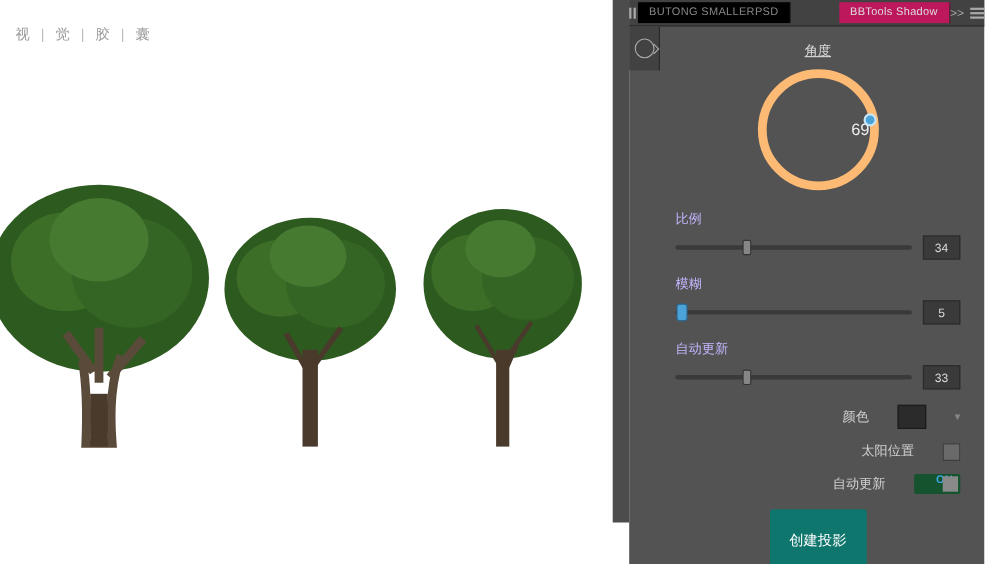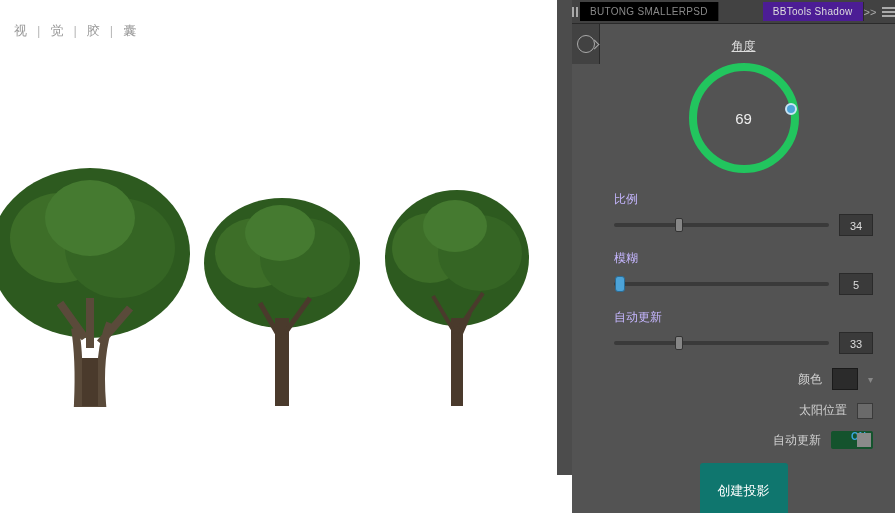--- a/index.html
+++ b/index.html
@@ -53,21 +53,21 @@
       display: flex; align-items: center;
       height: 24px; background: #424242;
       border-bottom: 1px solid #2a2a2a;
     }
     .tab {
       padding: 4px 10px; font-size: 10px; letter-spacing: 0.3px;
       border-right: 1px solid #2a2a2a; cursor: pointer;
       white-space: nowrap;
     }
     .tab.inactive { color: #888; background: #000000; }
-    .tab.active { color: #ddd; background: #4c1d95; margin-left: 44px; }
+    .tab.active { color: #ddd; background: #be185d; margin-left: 44px; }
     .header-icons { margin-left: auto; display: flex; align-items: center; gap: 6px; padding-right: 6px; }
     .pause-icon { width: 8px; height: 10px; display: inline-flex; gap: 2px; }
     .pause-icon::before, .pause-icon::after { content:""; width:2px; height:10px; background:#aaa; }
     .chev { font-size: 11px; color: #aaa; cursor: pointer; }
     .menu-lines { width: 14px; height: 10px; display:inline-flex; flex-direction:column; justify-content:space-between; cursor:pointer;}
     .menu-lines span { height:2px; background:#aaa; }
     
     .left-strip {
       position: absolute; left: 0; top: 24px; width: 28px; height: 40px;
       background: #424242; border-right: 1px solid #2a2a2a;
@@ -82,23 +82,23 @@
       border-left:none; border-bottom:none; transform: rotate(45deg);
       right:-4px; top:5px;
     }
     
     .content { padding: 10px 22px 10px 42px; }
     .section-label { text-align: center; margin: 4px 0 8px; font-size: 12px; color: #ddd; text-decoration: underline;}
     
     .dial-wrap { display: flex; justify-content: center; margin: 8px 0 18px; }
     .dial {
       width: 110px; height: 110px; border-radius: 50%;
-      border: 8px solid #22c55e;
+      border: 8px solid #fdba74;
       position: relative;
-      display: flex; align-items: center; justify-content: center;
+      display: flex; align-items: center; justify-content: flex-end;
       color: #eee; font-size: 15px; font-weight: 500;
     }
     .dial-handle {
       position: absolute; width: 12px; height: 12px; border-radius: 50%;
       background: #4ca3d8; border: 2px solid #c9e5f5;
       right: -6px; top: 32px;
     }
     
     .slider-row { margin-bottom: 14px; }
     .slider-label { font-size: 12px; color: #c4b5fd; margin-bottom: 6px; font-weight: 500;}
@@ -111,21 +111,21 @@
       position: absolute; top: -5px; width: 8px; height: 14px;
       background: #868686; border: 1px solid #333; border-radius: 2px;
       transform: translateX(-50%);
     }
     .slider-thumb.blue { background: #4ca3d8; border-color: #2a6b94; width: 10px; height: 16px; border-radius: 3px; top: -6px;}
     .value-box {
       width: 34px; height: 22px; line-height: 22px; text-align: center;
       background: #3a3a3a; border: 1px solid #2a2a2a; font-size: 11px; color:#ddd;
     }
     
-    .row-right { display: flex; justify-content: flex-end; align-items: center; gap: 10px; margin-bottom: 12px; font-size: 12px;}
+    .row-right { display: flex; justify-content: flex-end; align-items: center; gap: 26px; margin-bottom: 12px; font-size: 12px;}
     .color-swatch { width: 26px; height: 22px; background: #2b2b2b; border: 1px solid #1a1a1a; }
     .dropdown-caret { color:#888; font-size:10px; }
     .checkbox { width: 16px; height: 16px; background: #6a6a6a; border: 1px solid #3a3a3a; cursor: pointer;}
     .toggle {
       width: 42px; height: 18px; background: #14532d; border-radius: 2px;
       position: relative; font-size: 9px; color: #fff;
       display: flex; align-items: flex-start; padding-left: 20px;
     }
     .toggle .on-label { color: #3ba6e0; font-weight: bold; font-size: 10px;}
     .toggle-knob { position:absolute; right:2px; top:2px; width:14px; height:14px; background:#8a8a8a;}

